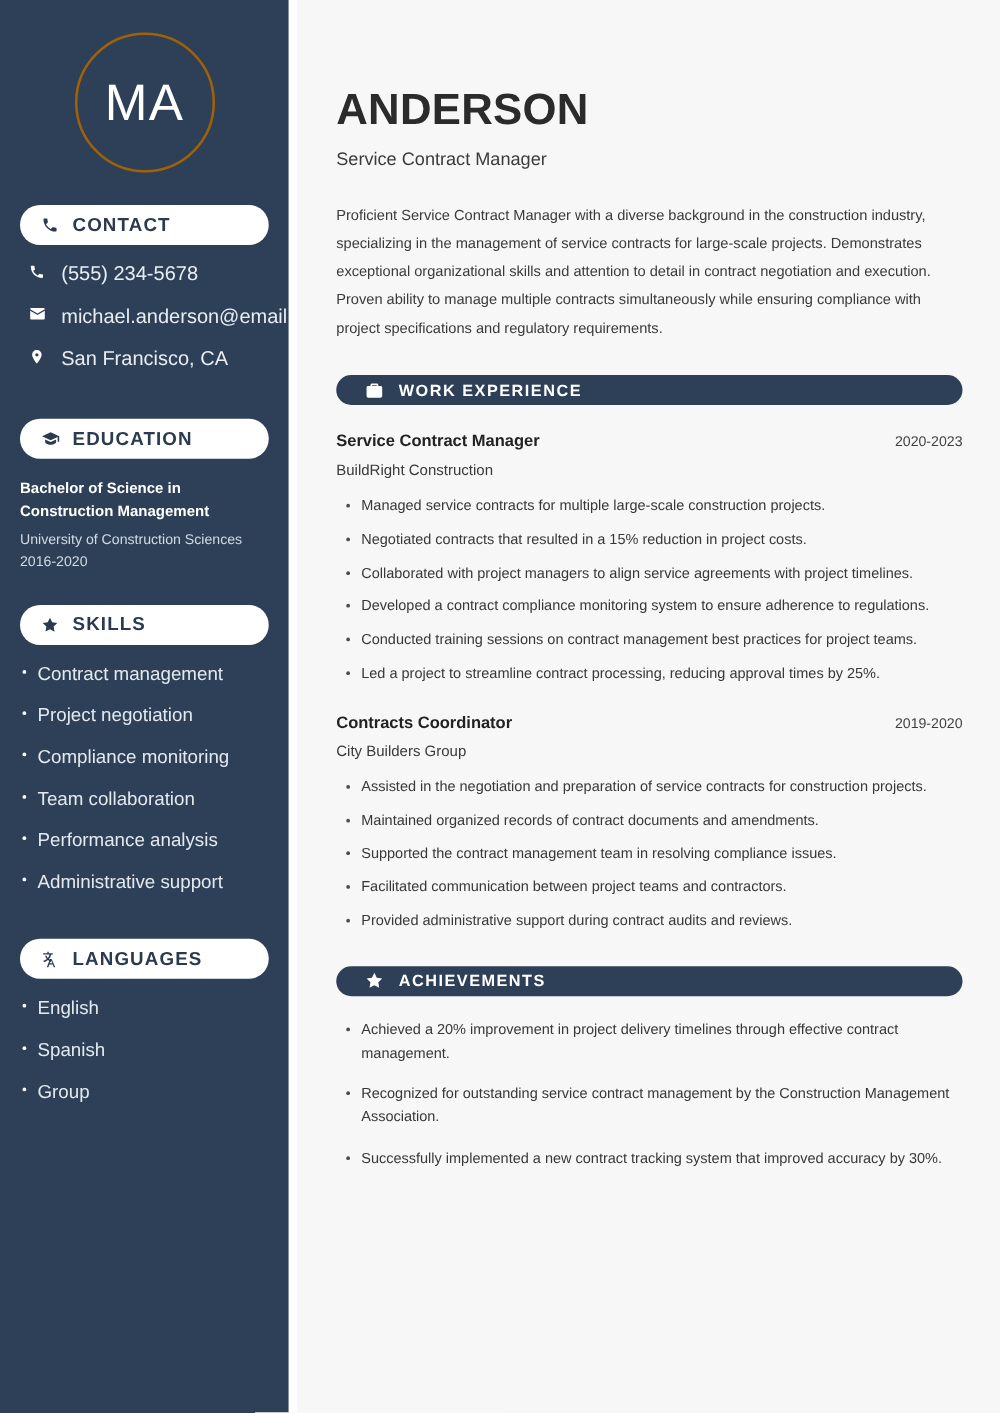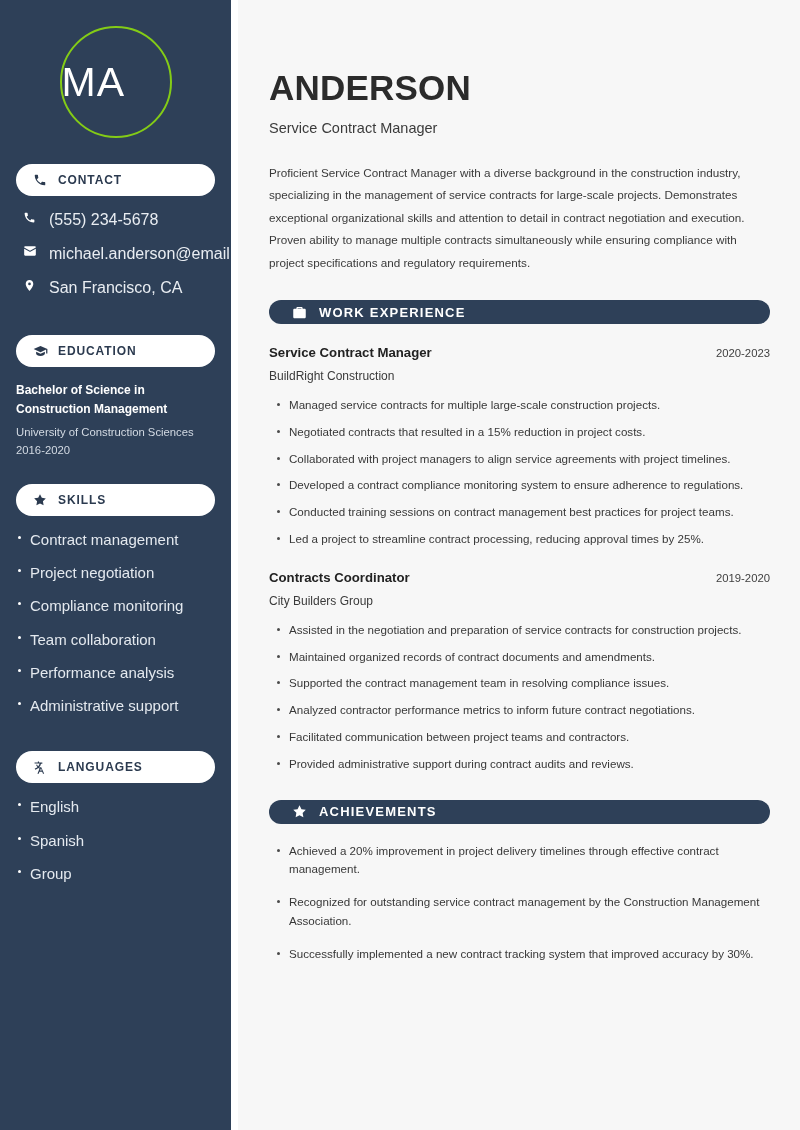--- a/index.html
+++ b/index.html
@@ -40,24 +40,24 @@
   .monogram-wrap {
     display: flex;
     justify-content: center;
     padding-top: 26px;
     padding-bottom: 26px;
   }
   .monogram {
     width: 112px;
     height: 112px;
     border-radius: 50%;
-    border: 2px solid #84cc16;
-    display: flex;
-    align-items: center;
-    justify-content: flex-start;
+    border: 2px solid #a16207;
+    display: flex;
+    align-items: center;
+    justify-content: center;
     box-sizing: border-box;
   }
   .monogram span {
     font-size: 41px;
     font-weight: 400;
     letter-spacing: 1px;
     color: #ffffff;
     line-height: 1;
   }
 
@@ -75,21 +75,21 @@
   .pill .pill-icon {
     display: inline-flex;
     align-items: center;
     justify-content: center;
     width: 16px;
     height: 16px;
     margin-right: 10px;
     flex: 0 0 16px;
   }
   .pill .pill-label {
-    font-size: 12px;
+    font-size: 15px;
     font-weight: bold;
     letter-spacing: 0.9px;
     text-transform: uppercase;
     white-space: nowrap;
   }
 
   .contact-list {
     margin: 14px 0 0 0;
     padding: 0 16px 0 22px;
     list-style: none;
@@ -437,21 +437,20 @@
     <div class="job">
       <div class="job-head">
         <span class="job-role">Contracts Coordinator</span>
         <span class="job-dates">2019-2020</span>
       </div>
       <div class="job-company">City Builders Group</div>
       <ul class="bullets">
         <li>Assisted in the negotiation and preparation of service contracts for construction projects.</li>
         <li>Maintained organized records of contract documents and amendments.</li>
         <li>Supported the contract management team in resolving compliance issues.</li>
-        <li>Analyzed contractor performance metrics to inform future contract negotiations.</li>
         <li>Facilitated communication between project teams and contractors.</li>
         <li>Provided administrative support during contract audits and reviews.</li>
       </ul>
     </div>
 
     <div class="band">
       <span class="band-icon">
         <svg width="15" height="15" viewBox="0 0 24 24" fill="#ffffff">
           <path d="M12 2l3.1 6.3 6.9 1-5 4.9 1.2 6.9L12 17.8 5.8 21l1.2-6.9-5-4.9 6.9-1L12 2z"></path>
         </svg>

